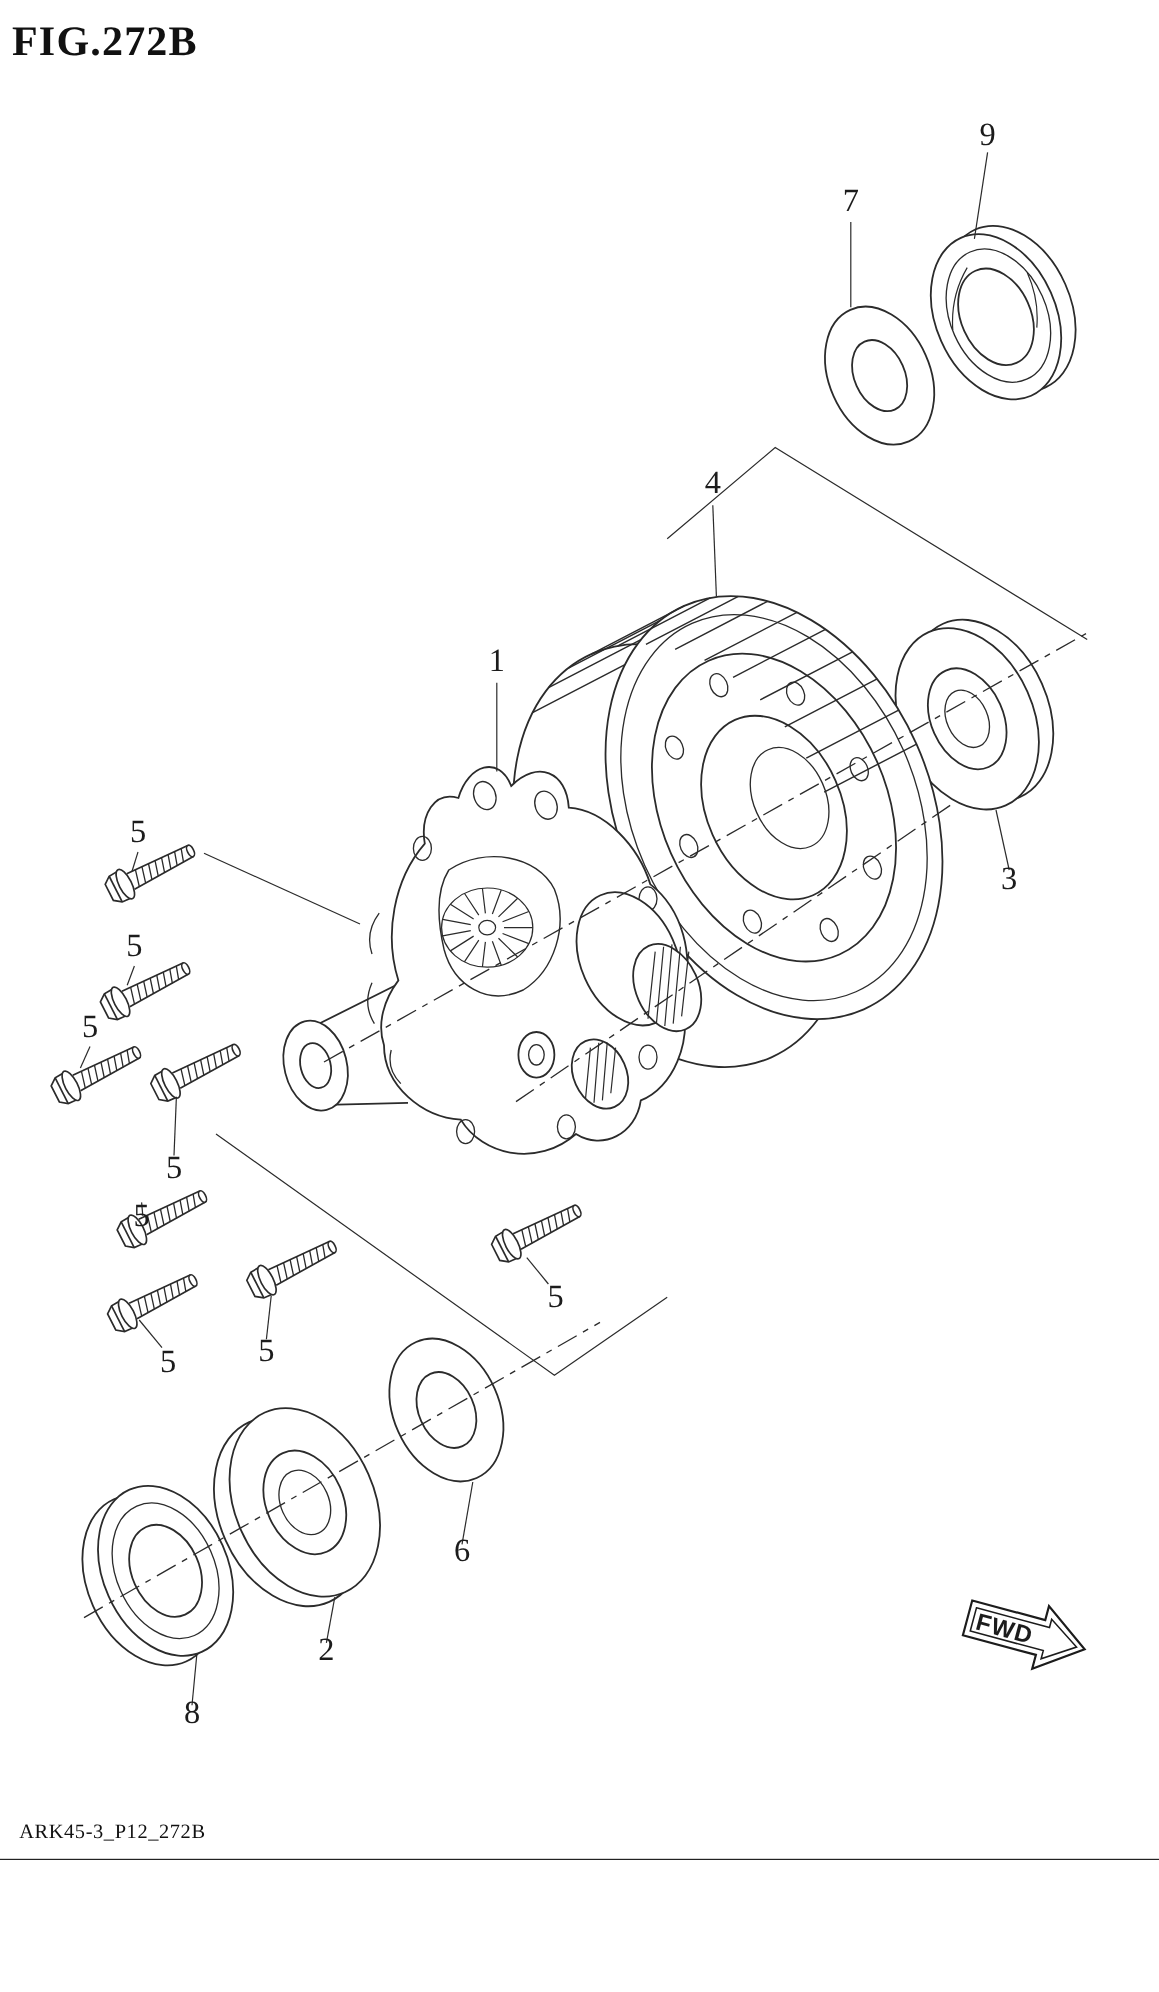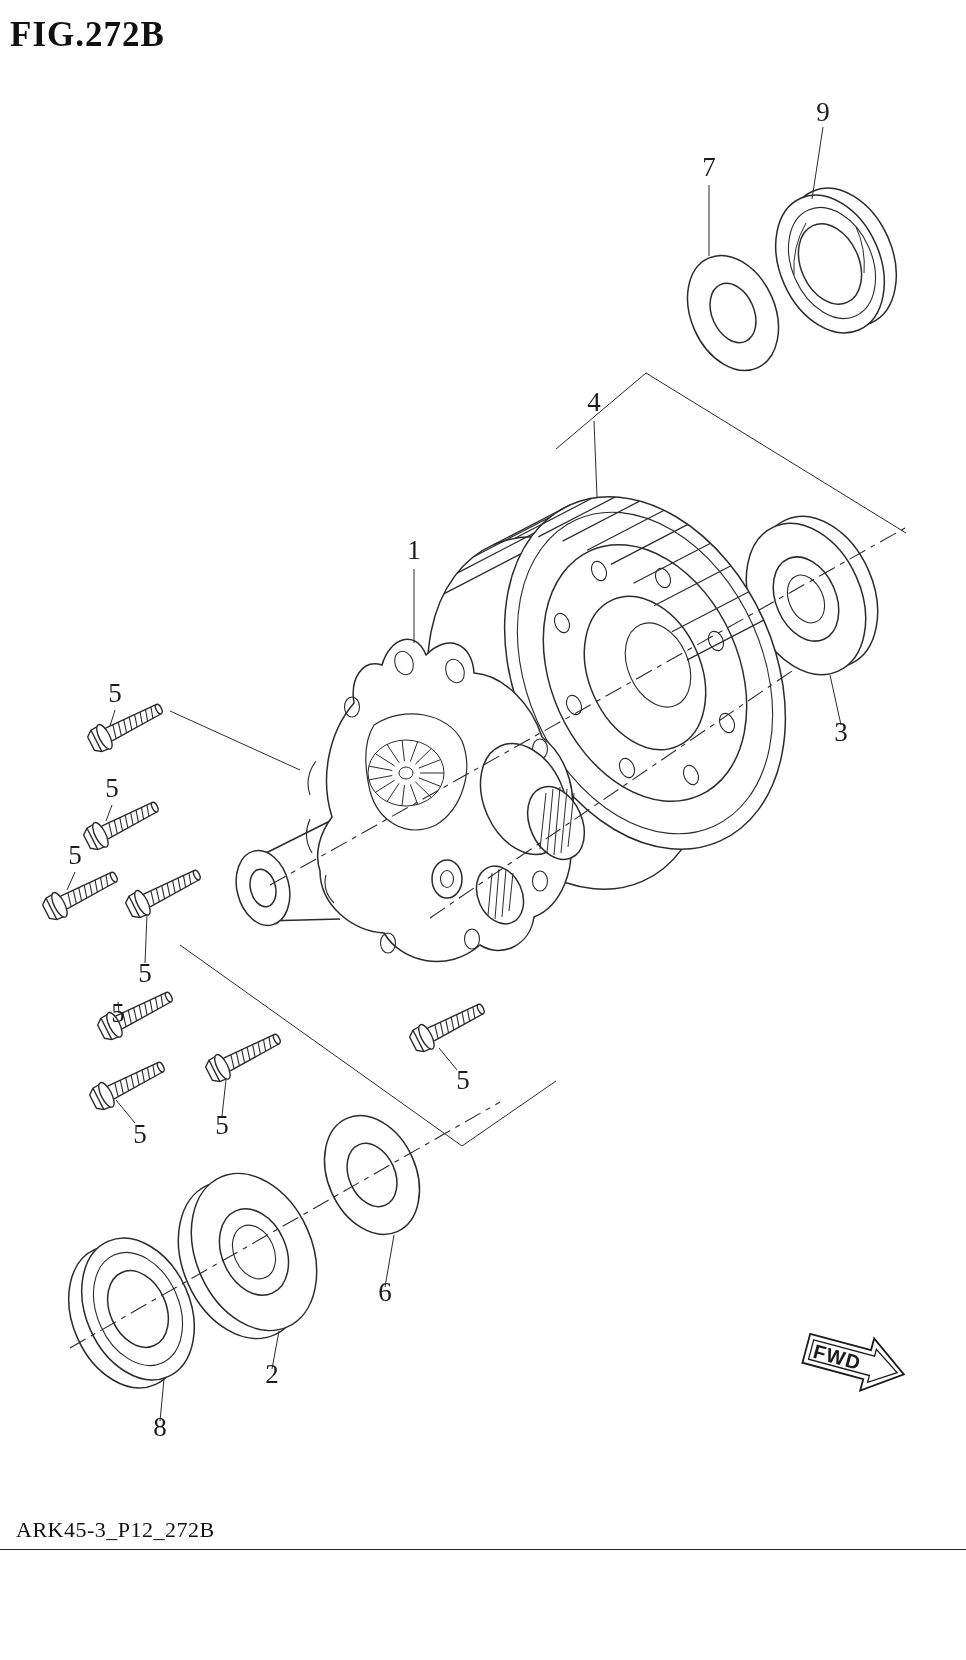--- a/index.html
+++ b/index.html
@@ -1,21 +1,21 @@
 <!DOCTYPE html>
 <html><head>
 <meta charset="utf-8">
 <style>
   html,body{margin:0;padding:0;background:#ffffff;}
   .page{position:relative;width:966px;height:1660px;background:#fff;overflow:hidden;
         font-family:"Liberation Serif","DejaVu Serif",serif;color:#1c1c1c;margin-top:13px;}
   .fig-title{position:absolute;left:10px;top:2px;font-size:35px;font-weight:600;
              letter-spacing:1px;color:#111;}
   .diagram-svg{position:absolute;left:0;top:0;}
-  .footer-code{position:absolute;left:16px;top:1504px;font-size:22px;letter-spacing:.5px;color:#111;}
+  .footer-code{position:absolute;left:16px;top:1504px;font-size:17px;letter-spacing:.5px;color:#111;}
   .footer-rule{position:absolute;left:0;top:1536px;width:966px;border-top:1.5px solid #222;}
   .footer-caption{position:absolute;left:14px;top:1541px;font-size:22px;letter-spacing:.5px;color:#111;}
 </style>
 </head>
 <body>
 
 <div class="page">
 
   <div class="fig-title">FIG.272B</div>
 

